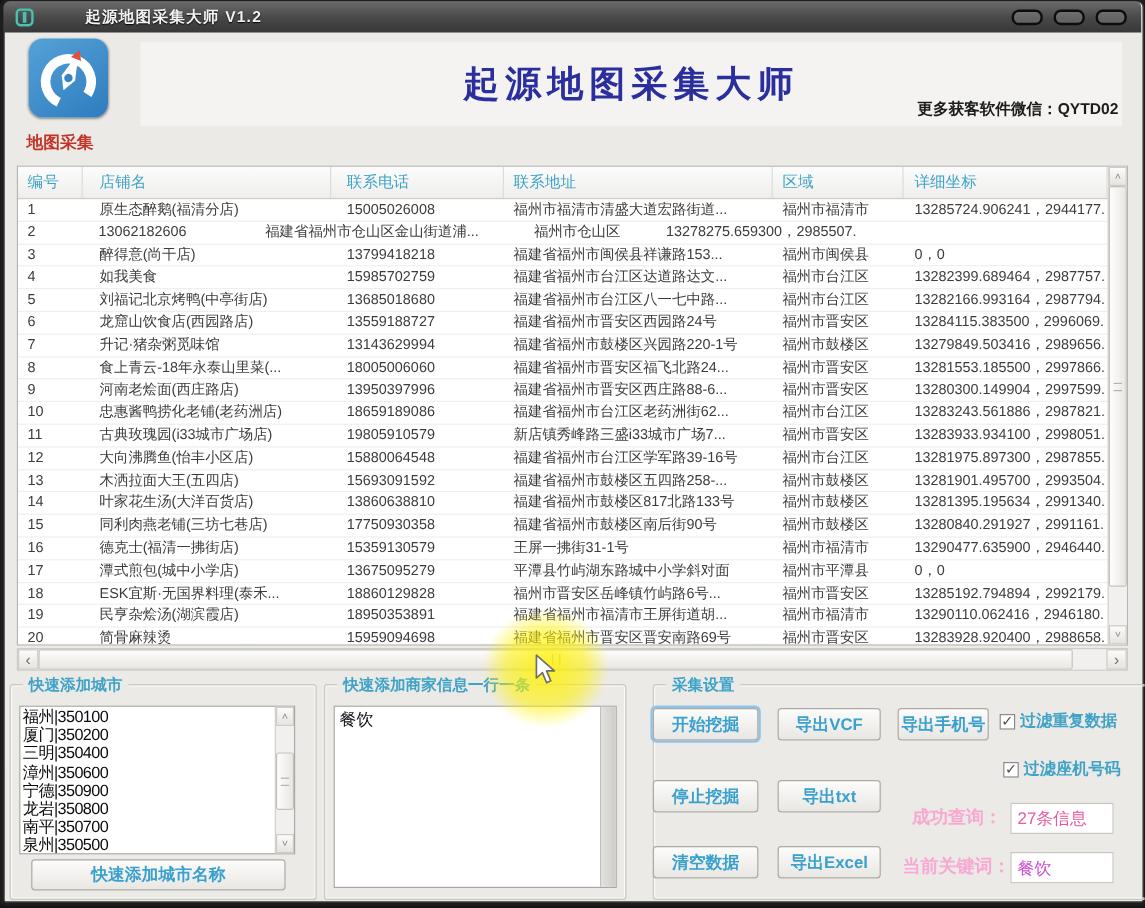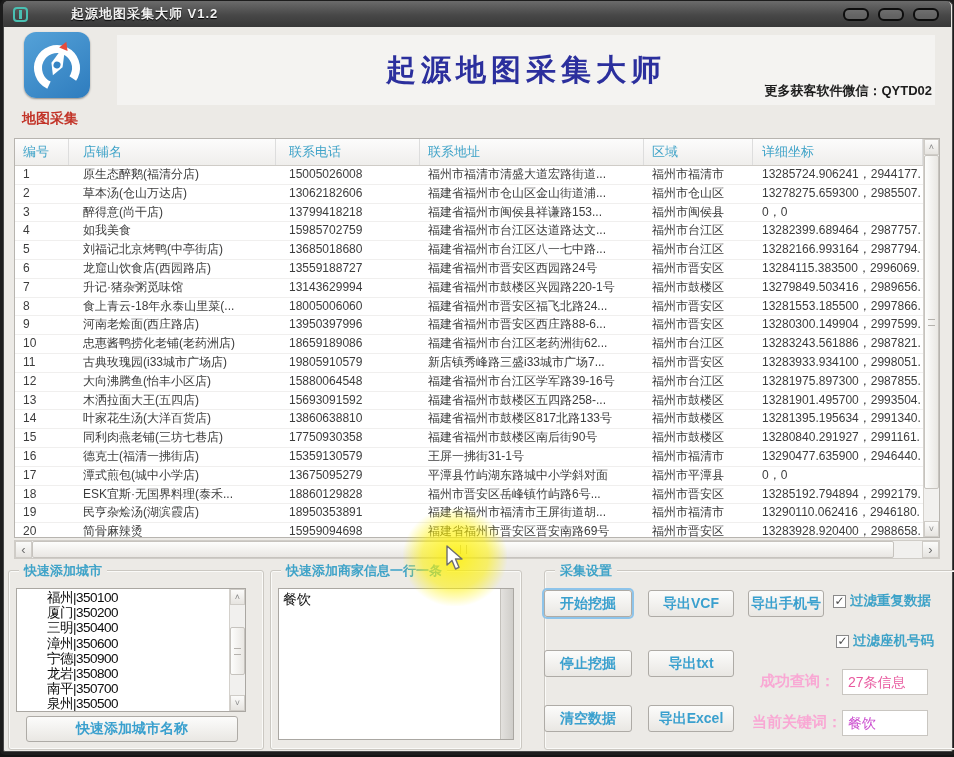--- a/index.html
+++ b/index.html
@@ -58,21 +58,21 @@
   .hs-thumb{flex:none;width:862px;background:linear-gradient(#fdfdfc,#e9e7e3);
     border:1px solid #c6c3be;box-sizing:border-box;border-radius:2px;position:relative;}
   .hgrip{position:absolute;top:3px;bottom:3px;left:50%;width:5px;margin-left:-3px;
     border-left:1px solid #b5b2ad;border-right:1px solid #b5b2ad;}
   
   .gbox{border:1px solid #cbc8c2;border-radius:3px;box-shadow:inset 0 0 0 1px #fafaf8;}
   .gtitle{position:absolute;top:-9px;left:10px;background:#ECEAE6;padding:0 5px;
     font-size:13px;font-weight:bold;color:#3FA3C8;}
   .listbox{left:16px;top:588px;width:230px;height:124px;background:#fff;border:1px solid #aaa7a2;
     box-sizing:border-box;display:flex;}
-  .city-items{flex:1;overflow:hidden;padding:1px 0 0 2px;margin-left:28px;}
+  .city-items{flex:1;overflow:hidden;padding:1px 0 0 2px;}
   .city-item{font-size:13.5px;color:#0a0a0a;line-height:15.2px;white-space:nowrap;letter-spacing:-0.5px;}
   .lb-scroll{width:15px;flex:none;background:#f1f0ee;border-left:1px solid #d4d1cc;display:flex;flex-direction:column;}
   .btn{background:linear-gradient(#fcfcfb,#e9e7e3);border:1px solid #aeaba6;border-radius:3px;
     color:#3AA0CE;font-weight:bold;font-size:14px;text-align:center;box-sizing:border-box;
     display:flex;align-items:center;justify-content:center;font-family:inherit;}
   .btn-default{box-shadow:0 0 0 2px #8ec4ea;}
   .textarea{left:278px;top:588px;width:236px;height:152px;background:#fff;border:1px solid #aaa7a2;
     box-sizing:border-box;display:flex;}
   .ta-text{flex:1;font-size:14px;color:#111;padding:2px 0 0 4px;}
   .ta-scroll{width:12px;flex:none;background:linear-gradient(90deg,#e3e1de,#cfcdc9);border-left:1px solid #c4c1bc;}
@@ -135,21 +135,20 @@
           <div class="trow">
             <div class="tcell c-num">1</div>
             <div class="tcell c-name">原生态醉鹅(福清分店)</div>
             <div class="tcell c-phone">15005026008</div>
             <div class="tcell c-addr">福州市福清市清盛大道宏路街道...</div>
             <div class="tcell c-region">福州市福清市</div>
             <div class="tcell c-coord">13285724.906241，2944177.</div>
           </div>
           <div class="trow">
             <div class="tcell c-num">2</div>
-            <div class="tcell c-name">草本汤(仓山万达店)</div>
             <div class="tcell c-phone">13062182606</div>
             <div class="tcell c-addr">福建省福州市仓山区金山街道浦...</div>
             <div class="tcell c-region">福州市仓山区</div>
             <div class="tcell c-coord">13278275.659300，2985507.</div>
           </div>
           <div class="trow">
             <div class="tcell c-num">3</div>
             <div class="tcell c-name">醉得意(尚干店)</div>
             <div class="tcell c-phone">13799418218</div>
             <div class="tcell c-addr">福建省福州市闽侯县祥谦路153...</div>

